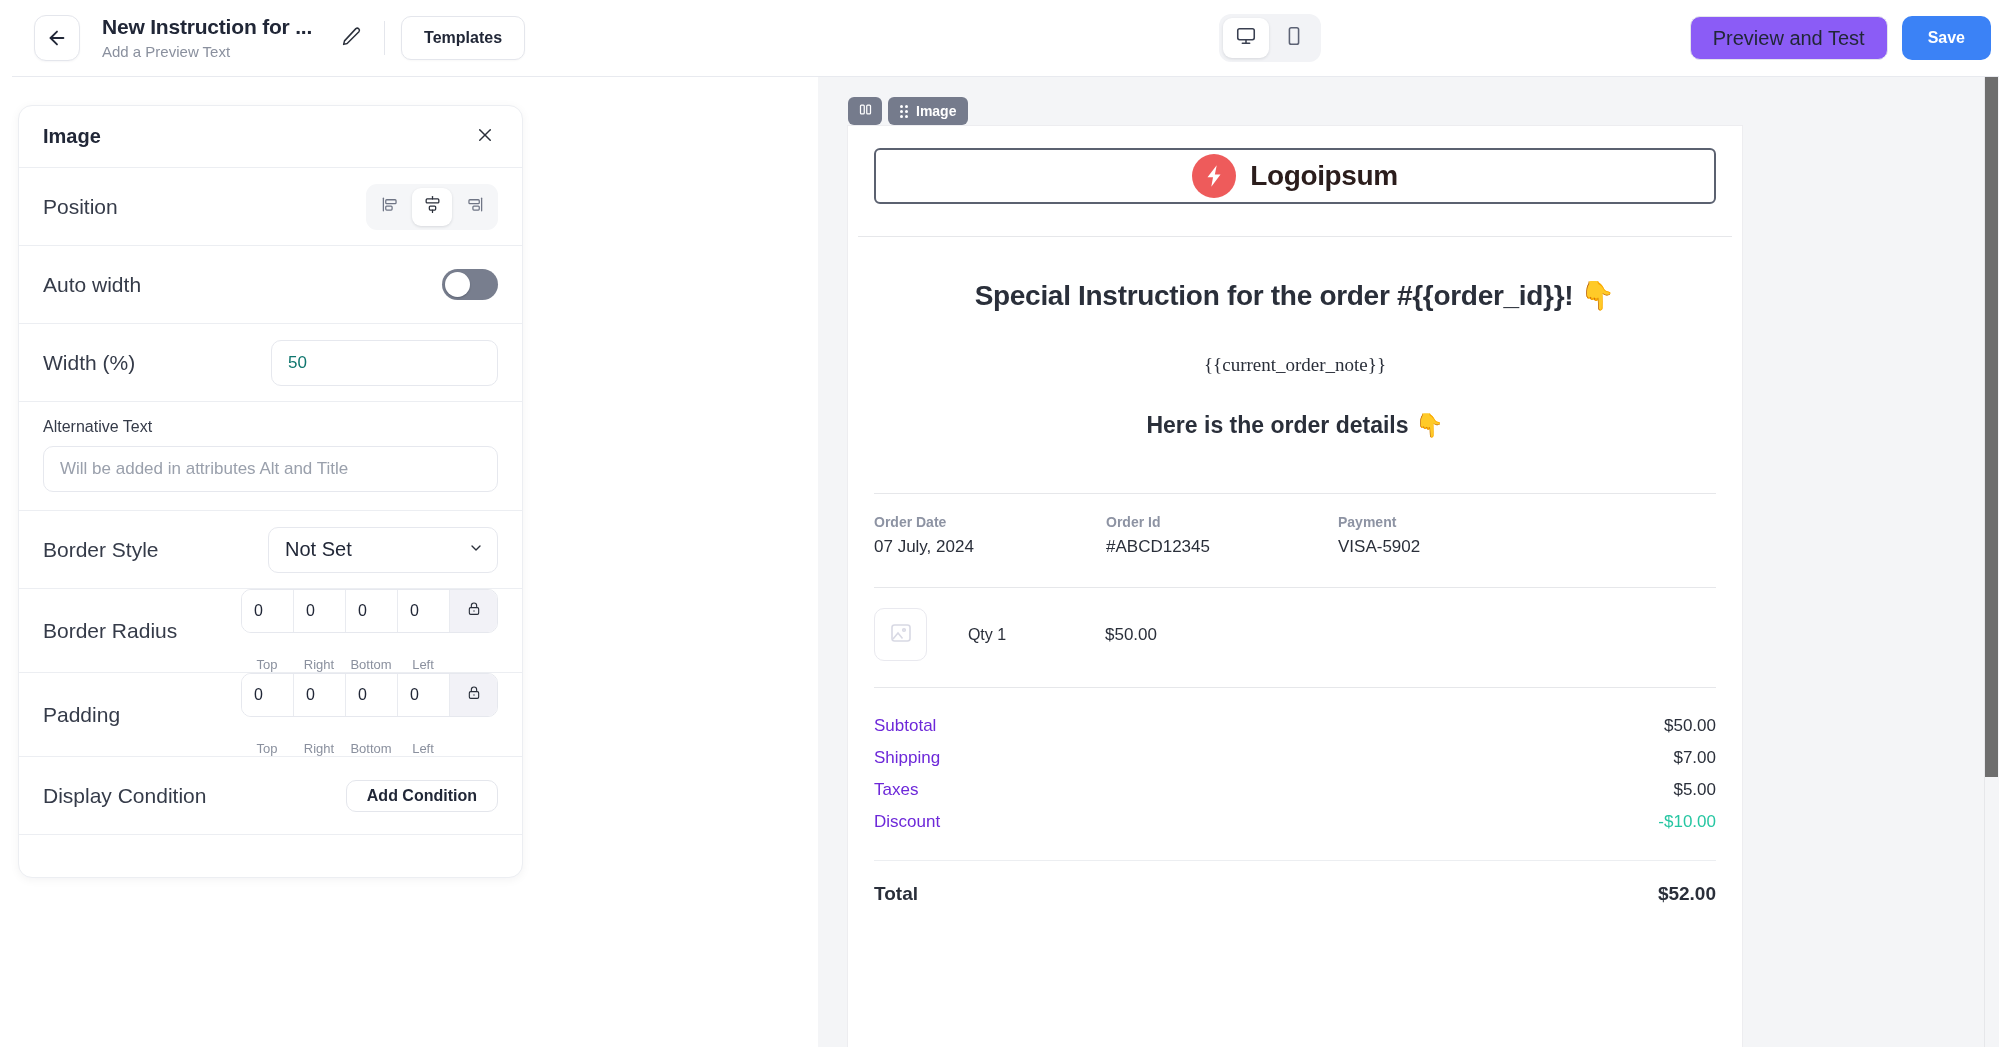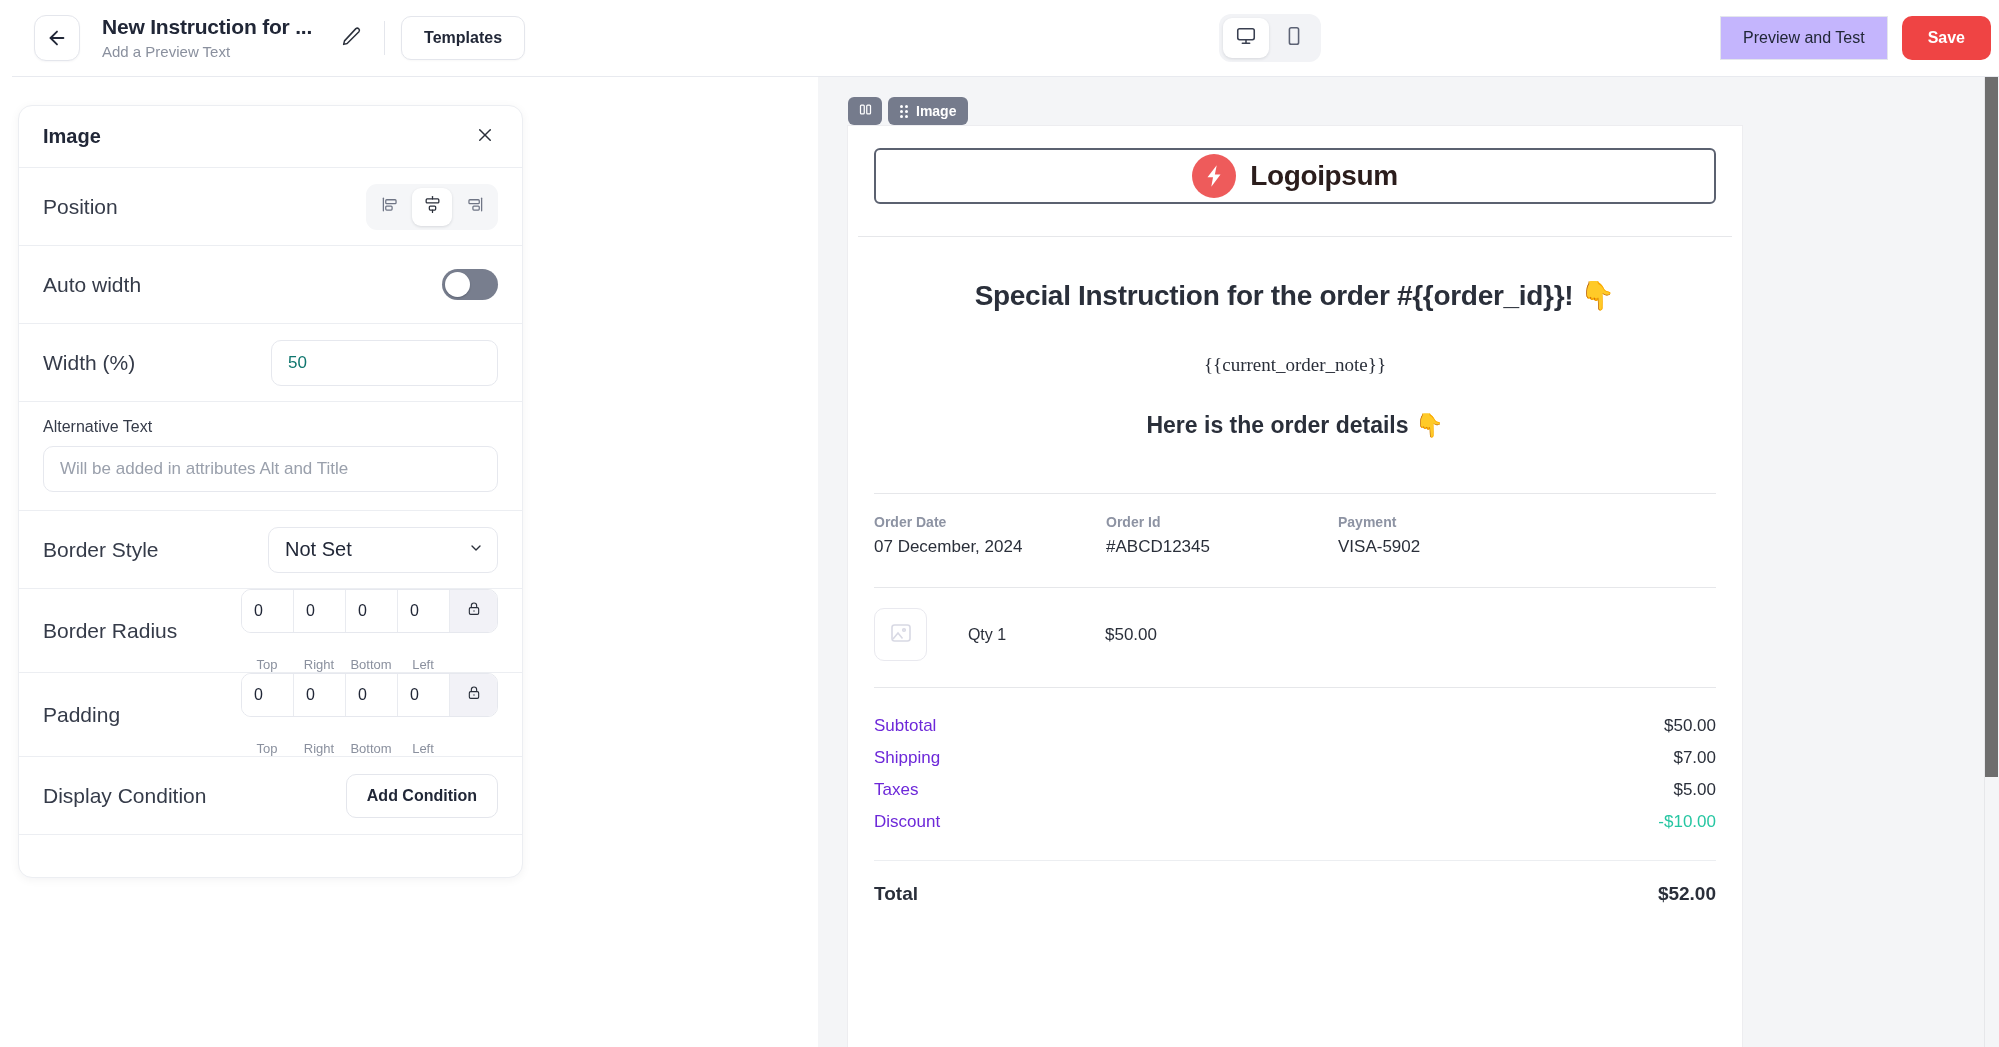--- a/index.html
+++ b/index.html
@@ -107,23 +107,23 @@
     position: absolute;
     right: 20px;
     display: flex;
     align-items: center;
     gap: 14px;
   }
   .preview-btn {
     height: 44px;
     padding: 0 22px;
     border: 1px solid #e4e6ec;
-    border-radius: 0;
-    background: #c4b5fd;
-    font-size: 16px;
+    border-radius: 10px;
+    background: #8b5cf6;
+    font-size: 20px;
     font-weight: 400;
     color: #212737;
     cursor: pointer;
     font-family: inherit;
   }
   .save-btn {
     height: 44px;
     padding: 0 26px;
     border: none;
     border-radius: 10px;
@@ -294,21 +294,21 @@
     margin-top: 24px;
   }
   .quad-captions span {
     width: 52px;
     text-align: center;
     font-size: 13px;
     color: #8a909e;
   }
 
   .add-cond-btn {
-    height: 44px;
+    height: 32px;
     padding: 0 20px;
     border: 1px solid #e4e6ec;
     border-radius: 10px;
     background: #fff;
     font-size: 16px;
     font-weight: 700;
     color: #212737;
     cursor: pointer;
     font-family: inherit;
   }
@@ -555,21 +555,21 @@
       <span>
         <svg width="22" height="22" viewBox="0 0 24 24" fill="none" stroke="#5c6274" stroke-width="1.7" stroke-linecap="round" stroke-linejoin="round">
           <rect x="7" y="3" width="10" height="18" rx="2"></rect>
         </svg>
       </span>
     </div>
   </div>
 
   <div class="topbar-right">
     <button class="preview-btn">Preview and Test</button>
-    <button class="save-btn" style="background: #ef4444;">Save</button>
+    <button class="save-btn" style="background: #3b82f6;">Save</button>
   </div>
 </div>
 
 <div class="stage">
 
   <div class="panel">
 
     <div class="panel-head">
       <div class="panel-title">Image</div>
       <div class="close-x">
@@ -747,21 +747,21 @@
 
       <div class="headline">Special Instruction for the order #{{order_id}}! 👇</div>
       <div class="note-line">{{current_order_note}}</div>
       <div class="subhead">Here is the order details 👇</div>
 
       <div class="sep2"></div>
 
       <div class="meta-row">
         <div class="meta-col">
           <div class="meta-k">Order Date</div>
-          <div class="meta-v">07 December, 2024</div>
+          <div class="meta-v">07 July, 2024</div>
         </div>
         <div class="meta-col">
           <div class="meta-k">Order Id</div>
           <div class="meta-v">#ABCD12345</div>
         </div>
         <div class="meta-col">
           <div class="meta-k">Payment</div>
           <div class="meta-v">VISA-5902</div>
         </div>
       </div>

